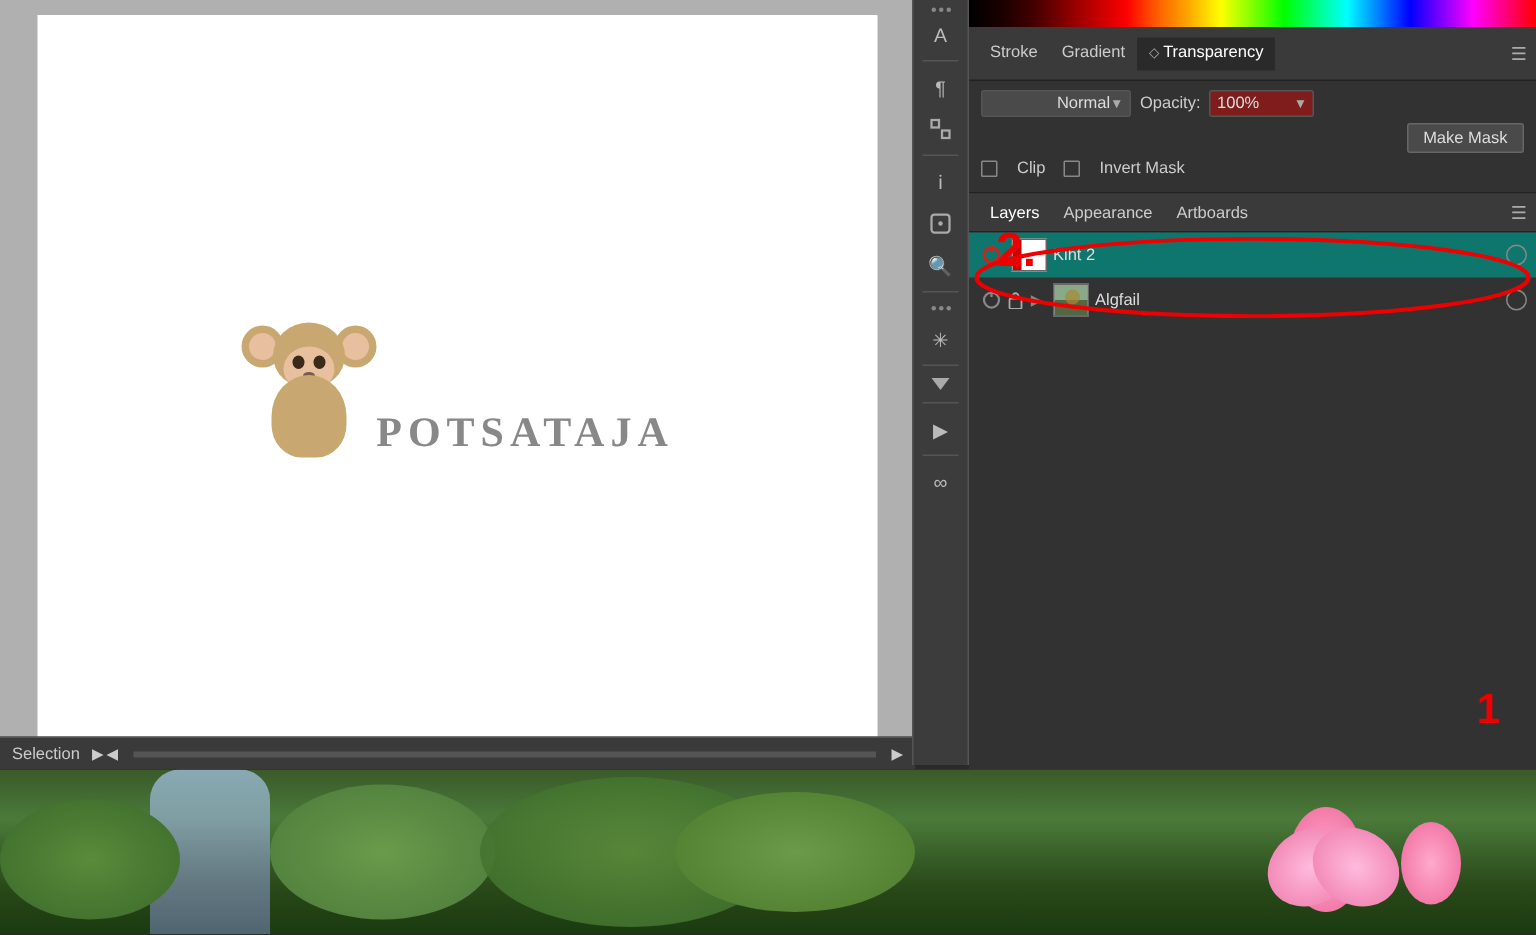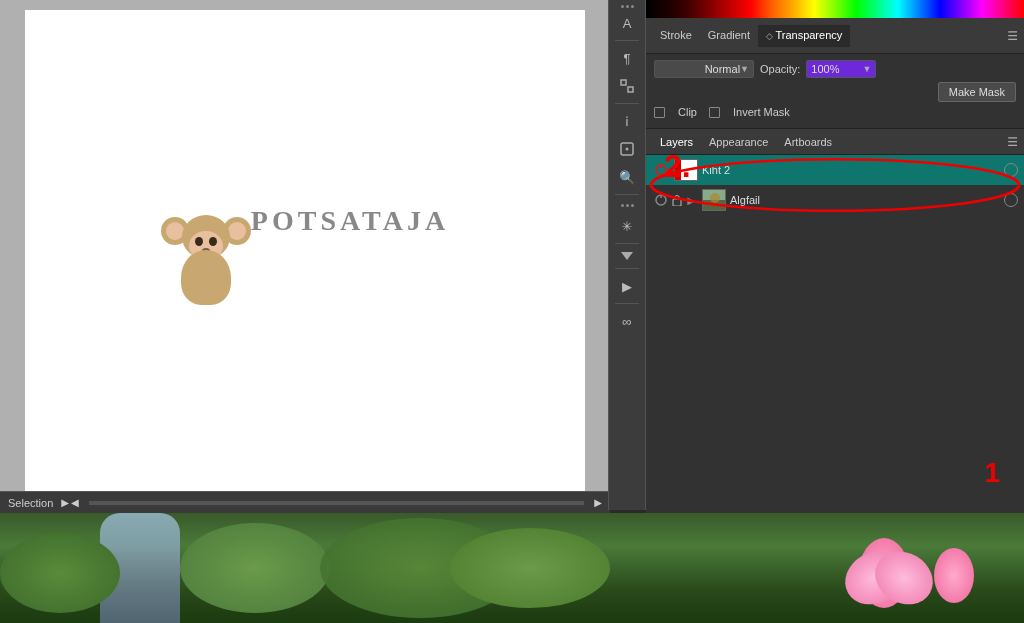--- a/index.html
+++ b/index.html
@@ -15,21 +15,21 @@
       display: flex; align-items: center; justify-content: center;
     }
     .canvas-white {
       width: 560px;
       height: 490px;
       background: white;
       position: relative;
       display: flex; align-items: center; justify-content: center;
     }
     .canvas-content {
-      display: flex; align-items: flex-start; 
+      display: flex; align-items: flex-end; 
     }
     
     .monkey {
       width: 90px;
       height: 100px;
       position: relative;
     }
     .monkey-body {
       width: 50px; height: 55px;
       background: #c8a870;
@@ -222,21 +222,21 @@
       font-size: 11px;
       padding: 2px 4px;
       width: 100px;
       display: flex; align-items: center; justify-content: flex-end;
       cursor: pointer;
       border-radius: 2px;
     }
     .blend-arrow { color: #aaa; font-size: 9px; }
     .opacity-label { color: #ccc; font-size: 11px; }
     .opacity-select {
-      background: #6d28d9;
+      background: #7f1d1d;
       border: 1px solid #555;
       color: #ddd;
       font-size: 11px;
       padding: 2px 4px;
       width: 70px;
       display: flex; align-items: center; justify-content: space-between;
       cursor: pointer;
       border-radius: 2px;
     }
     .make-mask-btn {

